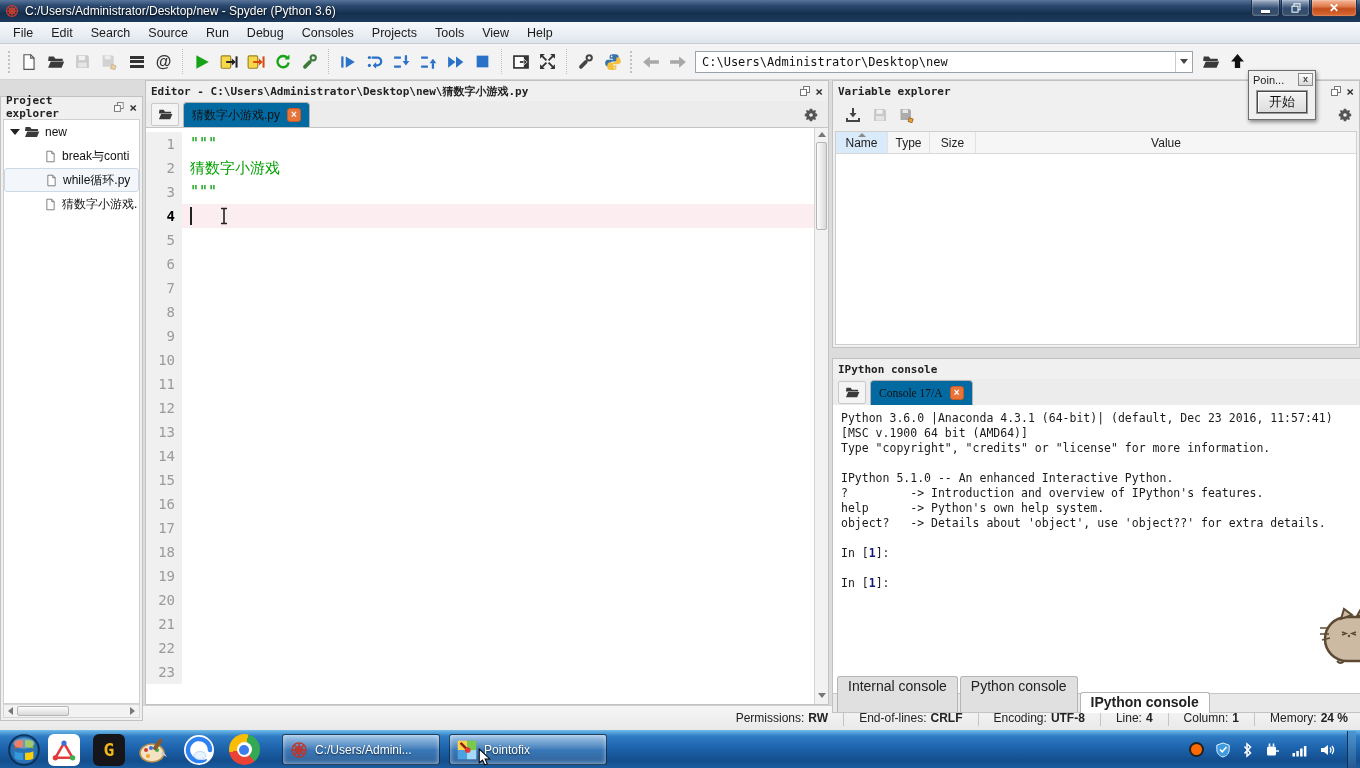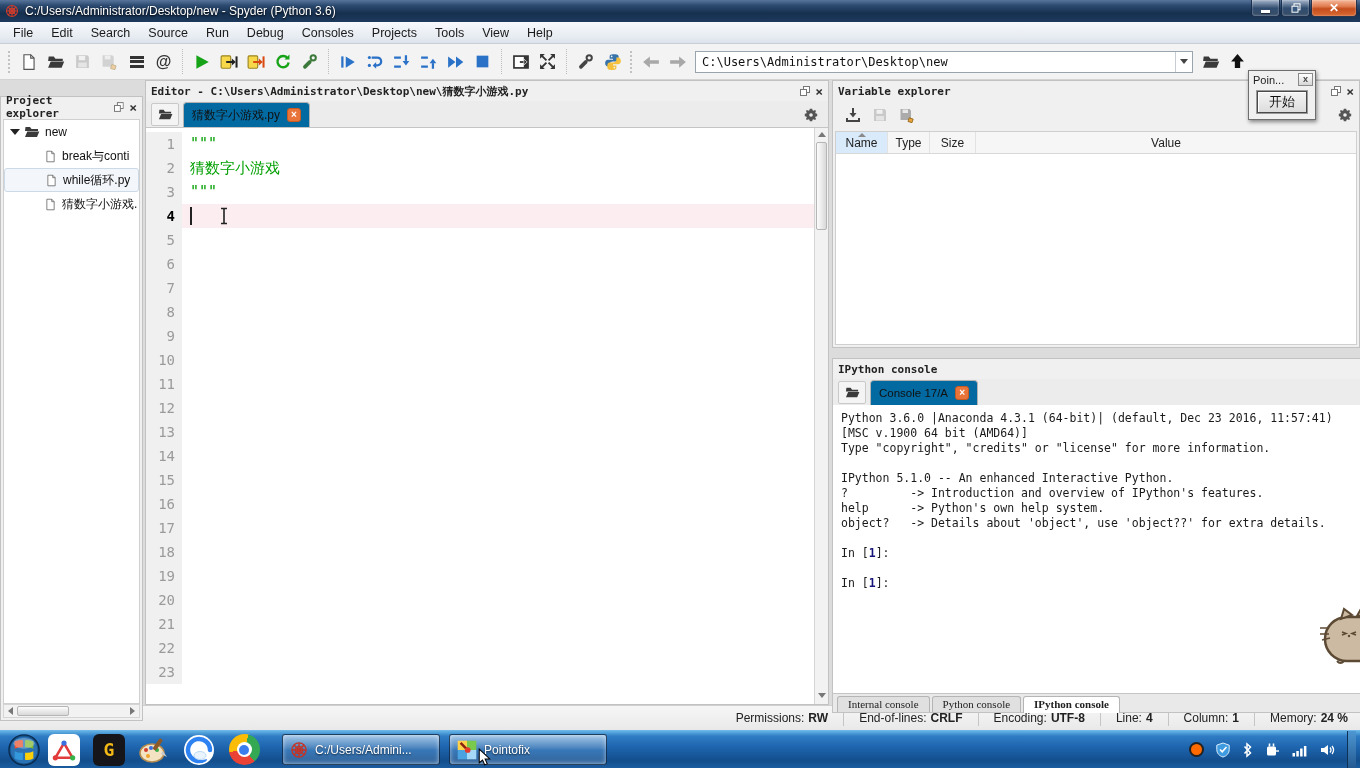--- a/index.html
+++ b/index.html
@@ -1,19 +1,19 @@
 <!DOCTYPE html>
 <html><head>
 <meta charset="utf-8">
 <style>
   *{box-sizing:border-box;margin:0;padding:0}
   html,body{width:1360px;height:768px;overflow:hidden}
   body{font-family:"Liberation Sans",sans-serif;background:#000}
   .screen{position:relative;width:1360px;height:768px;overflow:hidden;background:#e8e8e8}
-  .mono{font-family:Liberation Sans, sans-serif}
+  .mono{font-family:Liberation Serif, serif}
   svg.ic{display:block}
 
   
   .titlebar{position:relative;height:22px;background:linear-gradient(180deg,#58749b 0%,#2c4a70 25%,#16304f 60%,#1d3a5d 100%);display:flex;align-items:center;padding-left:5px;color:#fff}
   .title-text{font-size:12px;margin-left:6px;text-shadow:0 1px 2px #000}
   .winbtns{position:absolute;right:3px;top:0;display:flex}
   .wbtn{height:17px;display:flex;align-items:center;justify-content:center;border:1px solid rgba(20,40,70,.9);border-top:none;color:#fff;font-size:12px;border-radius:0 0 4px 4px;margin-left:1px;background:linear-gradient(180deg,rgba(255,255,255,.45),rgba(255,255,255,.12) 45%,rgba(80,110,150,.25) 50%,rgba(255,255,255,.18));box-shadow:inset 0 0 2px rgba(255,255,255,.6)}
   .wbtn.min,.wbtn.max{width:29px}
   .wbtn.close{width:46px;background:linear-gradient(180deg,#f5b79a 0%,#e07c4f 40%,#c44d1d 55%,#d96a33 100%);font-weight:bold}
   .glyph-min{display:block;width:9px;height:3px;background:#fff;margin-top:6px;box-shadow:0 1px 1px rgba(0,0,0,.5)}
@@ -93,21 +93,21 @@
   .vcol.sorted{background:#d9eafa}
   .vcol.sorted::before{content:"";position:absolute;top:1px;left:50%;margin-left:-4px;border-left:4px solid transparent;border-right:4px solid transparent;border-bottom:4px solid #8a8a8a}
 
   .console{left:832px;top:278px;width:604px;height:355px}
   .cs-body{position:absolute;left:0;right:0;top:46px;bottom:19px;background:#fff;overflow:hidden}
   .cs-text{position:absolute;left:0;right:14px;top:0;bottom:0;padding:6px 8px;font-family:"DejaVu Sans Mono",monospace;font-size:11.5px;line-height:15px;color:#1a1a1a}
   .cline{white-space:pre}
   .cline b{color:#14147a}
   .cs-scroll{position:absolute;right:0;top:0;bottom:0;width:14px;background:#f2f2f2;border-left:1px solid #d5d5d5}
   .btabs{position:absolute;left:0;right:0;bottom:0;height:19px;background:#e9e9e9;border-top:1px solid #c5c5c5;display:flex;align-items:flex-end;padding-left:4px}
-  .btab{font-family:Liberation Serif, serif;font-size:11px;color:#222;background:#e0e0e0;border:1px solid #b5b5b5;border-bottom:none;padding:1px 10px 2px;border-radius:3px 3px 0 0;margin-right:2px}
+  .btab{font-family:Liberation Sans, sans-serif;font-size:14px;color:#222;background:#e0e0e0;border:1px solid #b5b5b5;border-bottom:none;padding:1px 10px 18px;border-radius:3px 3px 0 0;margin-right:2px}
   .btab.active{background:#fff;font-weight:bold;position:relative;top:1px;padding-bottom:3px}
   .mini-stop{width:13px;height:13px;background:#bdbdbd;margin-right:10px}
 
   
   .cat{position:absolute;right:4px;bottom:24px;z-index:6}
 
   
   .statusbar{height:25px;background:linear-gradient(180deg,#f6f6f6,#e9e9e9);border-top:1px solid #cfcfcf;display:flex;align-items:center;font-size:12px;color:#222;padding:8px 8px}
   .sb-seg{margin:0 15px;white-space:nowrap}
   .sb-seg b{margin-left:4px}

